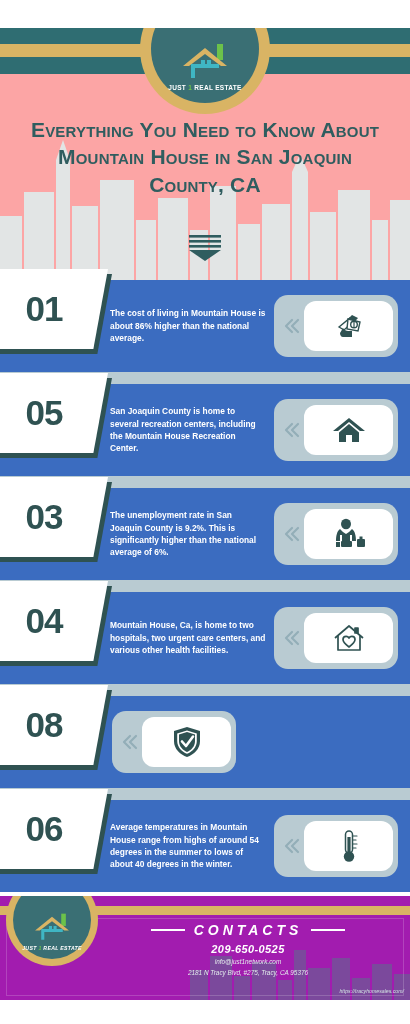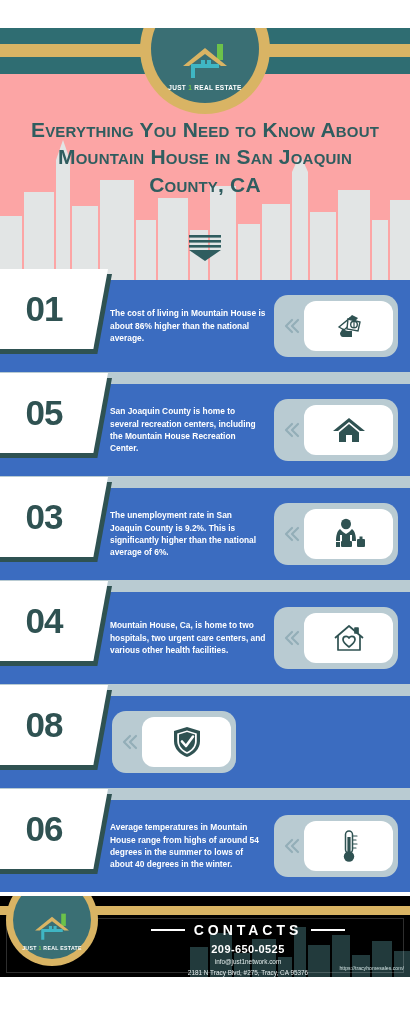--- a/index.html
+++ b/index.html
@@ -187,23 +187,24 @@
     display: flex;
     align-items: center;
     justify-content: center;
     margin-right: 5px;
   }
   .icon-plate svg { display: block; }
 
   
   .footer {
     position: relative;
-    height: 81px;
-    background: #000000;
+    height: 104px;
+    background: #a21caf;
     overflow: hidden;
+    font-style: italic;
   }
   .footer-gold {
     position: absolute;
     top: 10px; left: 0; right: 0;
     height: 9px;
     background: #d9b464;
   }
   .footer-skyline {
     position: absolute;
     right: 0; bottom: 0;

